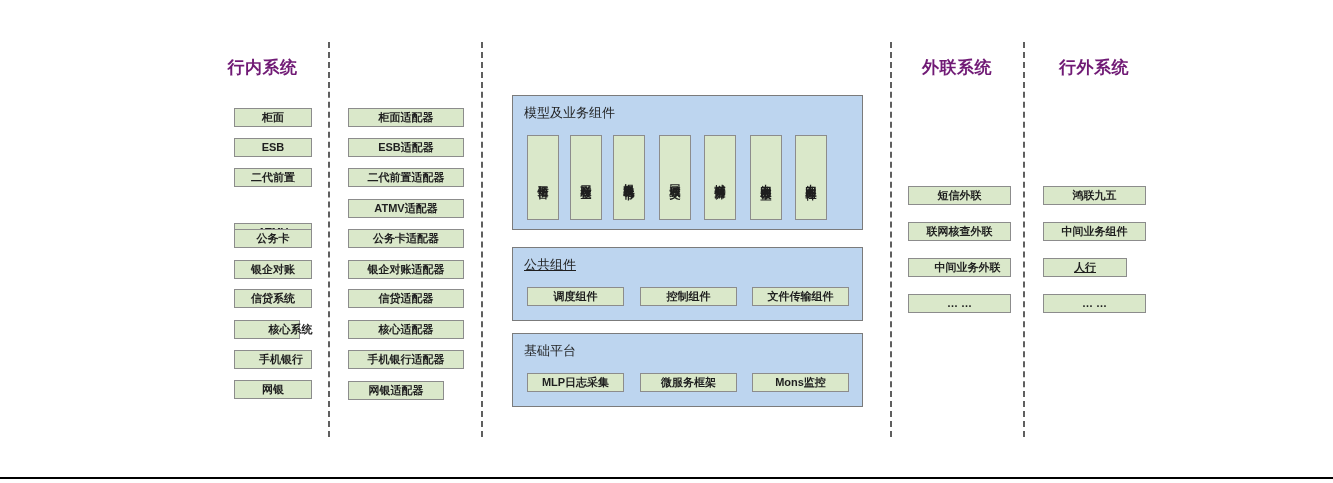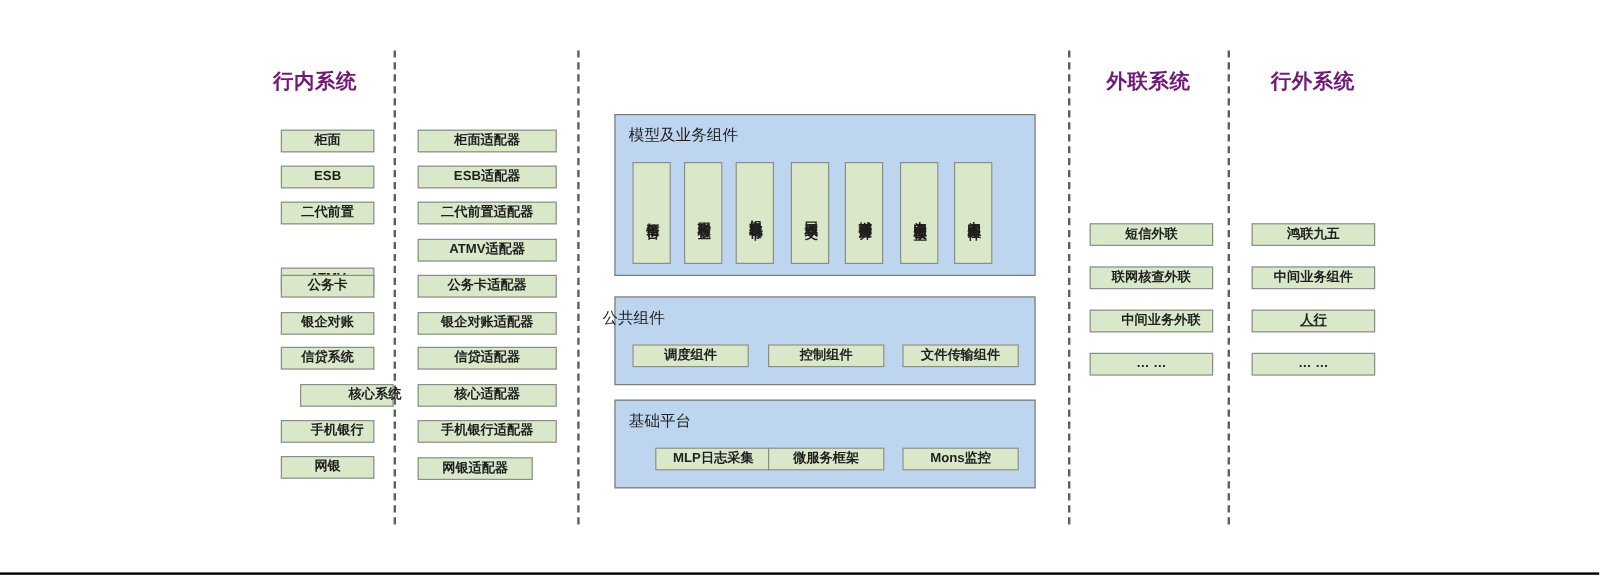--- a/index.html
+++ b/index.html
@@ -104,21 +104,21 @@
   <div class="col-title" style="left:891px;top:56px;width:132px;text-align:center;">外联系统</div>
   <div class="col-title" style="left:1024px;top:56px;width:140px;">行外系统</div>
 
   <div class="gbox" style="left:234px;top:108px;width:78px;height:19px;">柜面</div>
   <div class="gbox" style="left:234px;top:138px;width:78px;height:19px;">ESB</div>
   <div class="gbox" style="left:234px;top:168px;width:78px;height:19px;">二代前置</div>
   <div class="gbox" style="left:234px;top:199px;width:78px;height:19px;margin-top:24px;">ATMV</div>
   <div class="gbox" style="left:234px;top:229px;width:78px;height:19px;">公务卡</div>
   <div class="gbox" style="left:234px;top:260px;width:78px;height:19px;">银企对账</div>
   <div class="gbox" style="left:234px;top:289px;width:78px;height:19px;">信贷系统</div>
-  <div class="gbox" style="left:250px;top:320px;width:78px;height:19px;padding-left:47px;">核心系统</div>
+  <div class="gbox" style="left:234px;top:320px;width:66px;height:19px;padding-left:47px;">核心系统</div>
   <div class="gbox" style="left:234px;top:350px;width:78px;height:19px;padding-left:16px;">手机银行</div>
   <div class="gbox" style="left:234px;top:380px;width:78px;height:19px;">网银</div>
 
   <div class="gbox" style="left:348px;top:108px;width:116px;height:19px;">柜面适配器</div>
   <div class="gbox" style="left:348px;top:138px;width:116px;height:19px;">ESB适配器</div>
   <div class="gbox" style="left:348px;top:168px;width:116px;height:19px;">二代前置适配器</div>
   <div class="gbox" style="left:348px;top:199px;width:116px;height:19px;">ATMV适配器</div>
   <div class="gbox" style="left:348px;top:229px;width:116px;height:19px;">公务卡适配器</div>
   <div class="gbox" style="left:348px;top:260px;width:116px;height:19px;">银企对账适配器</div>
   <div class="gbox" style="left:348px;top:289px;width:116px;height:19px;">信贷适配器</div>
@@ -130,36 +130,36 @@
   <div class="panel-title" style="left:524px;top:104px;">模型及业务组件</div>
   <div class="gbox vert" style="left:527px;top:135px;width:32px;height:85px;">短信平台</div>
   <div class="gbox vert" style="left:570px;top:135px;width:32px;height:85px;">联网核查</div>
   <div class="gbox vert" style="left:613px;top:135px;width:32px;height:85px;">银联及银行卡</div>
   <div class="gbox vert" style="left:659px;top:135px;width:32px;height:85px;">同城票交</div>
   <div class="gbox vert" style="left:704px;top:135px;width:32px;height:85px;">城商行清算</div>
   <div class="gbox vert" style="left:750px;top:135px;width:32px;height:85px;">中间业务模型</div>
   <div class="gbox vert" style="left:795px;top:135px;width:32px;height:85px;">中间业务组件</div>
 
   <div class="panel" style="left:512px;top:247px;width:351px;height:74px;"></div>
-  <div class="panel-title" style="left:502px;top:256px;">公共组件</div>
+  <div class="panel-title" style="left:524px;top:256px;text-decoration:underline;">公共组件</div>
   <div class="gbox" style="left:527px;top:287px;width:97px;height:19px;">调度组件</div>
   <div class="gbox" style="left:640px;top:287px;width:97px;height:19px;">控制组件</div>
   <div class="gbox" style="left:752px;top:287px;width:97px;height:19px;">文件传输组件</div>
 
   <div class="panel" style="left:512px;top:333px;width:351px;height:74px;"></div>
   <div class="panel-title" style="left:524px;top:342px;">基础平台</div>
-  <div class="gbox" style="left:527px;top:373px;width:97px;height:19px;margin-left:19px;">MLP日志采集</div>
+  <div class="gbox" style="left:527px;top:373px;width:97px;height:19px;">MLP日志采集</div>
   <div class="gbox" style="left:640px;top:373px;width:97px;height:19px;">微服务框架</div>
   <div class="gbox" style="left:752px;top:373px;width:97px;height:19px;">Mons监控</div>
 
   <div class="gbox" style="left:908px;top:186px;width:103px;height:19px;">短信外联</div>
   <div class="gbox" style="left:908px;top:222px;width:103px;height:19px;">联网核查外联</div>
   <div class="gbox" style="left:908px;top:258px;width:103px;height:19px;padding-left:16px;">中间业务外联</div>
   <div class="gbox" style="left:908px;top:294px;width:103px;height:19px;">… …</div>
 
   <div class="gbox" style="left:1043px;top:186px;width:103px;height:19px;">鸿联九五</div>
   <div class="gbox" style="left:1043px;top:222px;width:103px;height:19px;">中间业务组件</div>
-  <div class="gbox" style="left:1043px;top:258px;width:103px;height:19px;text-decoration:underline;">人行</div>
+  <div class="gbox" style="left:1043px;top:258px;width:84px;height:19px;text-decoration:underline;">人行</div>
   <div class="gbox" style="left:1043px;top:294px;width:103px;height:19px;">… …</div>
 
   <div class="bottom-rule" style="top:477px;"></div>
 
 </div>
 
 </body></html>

